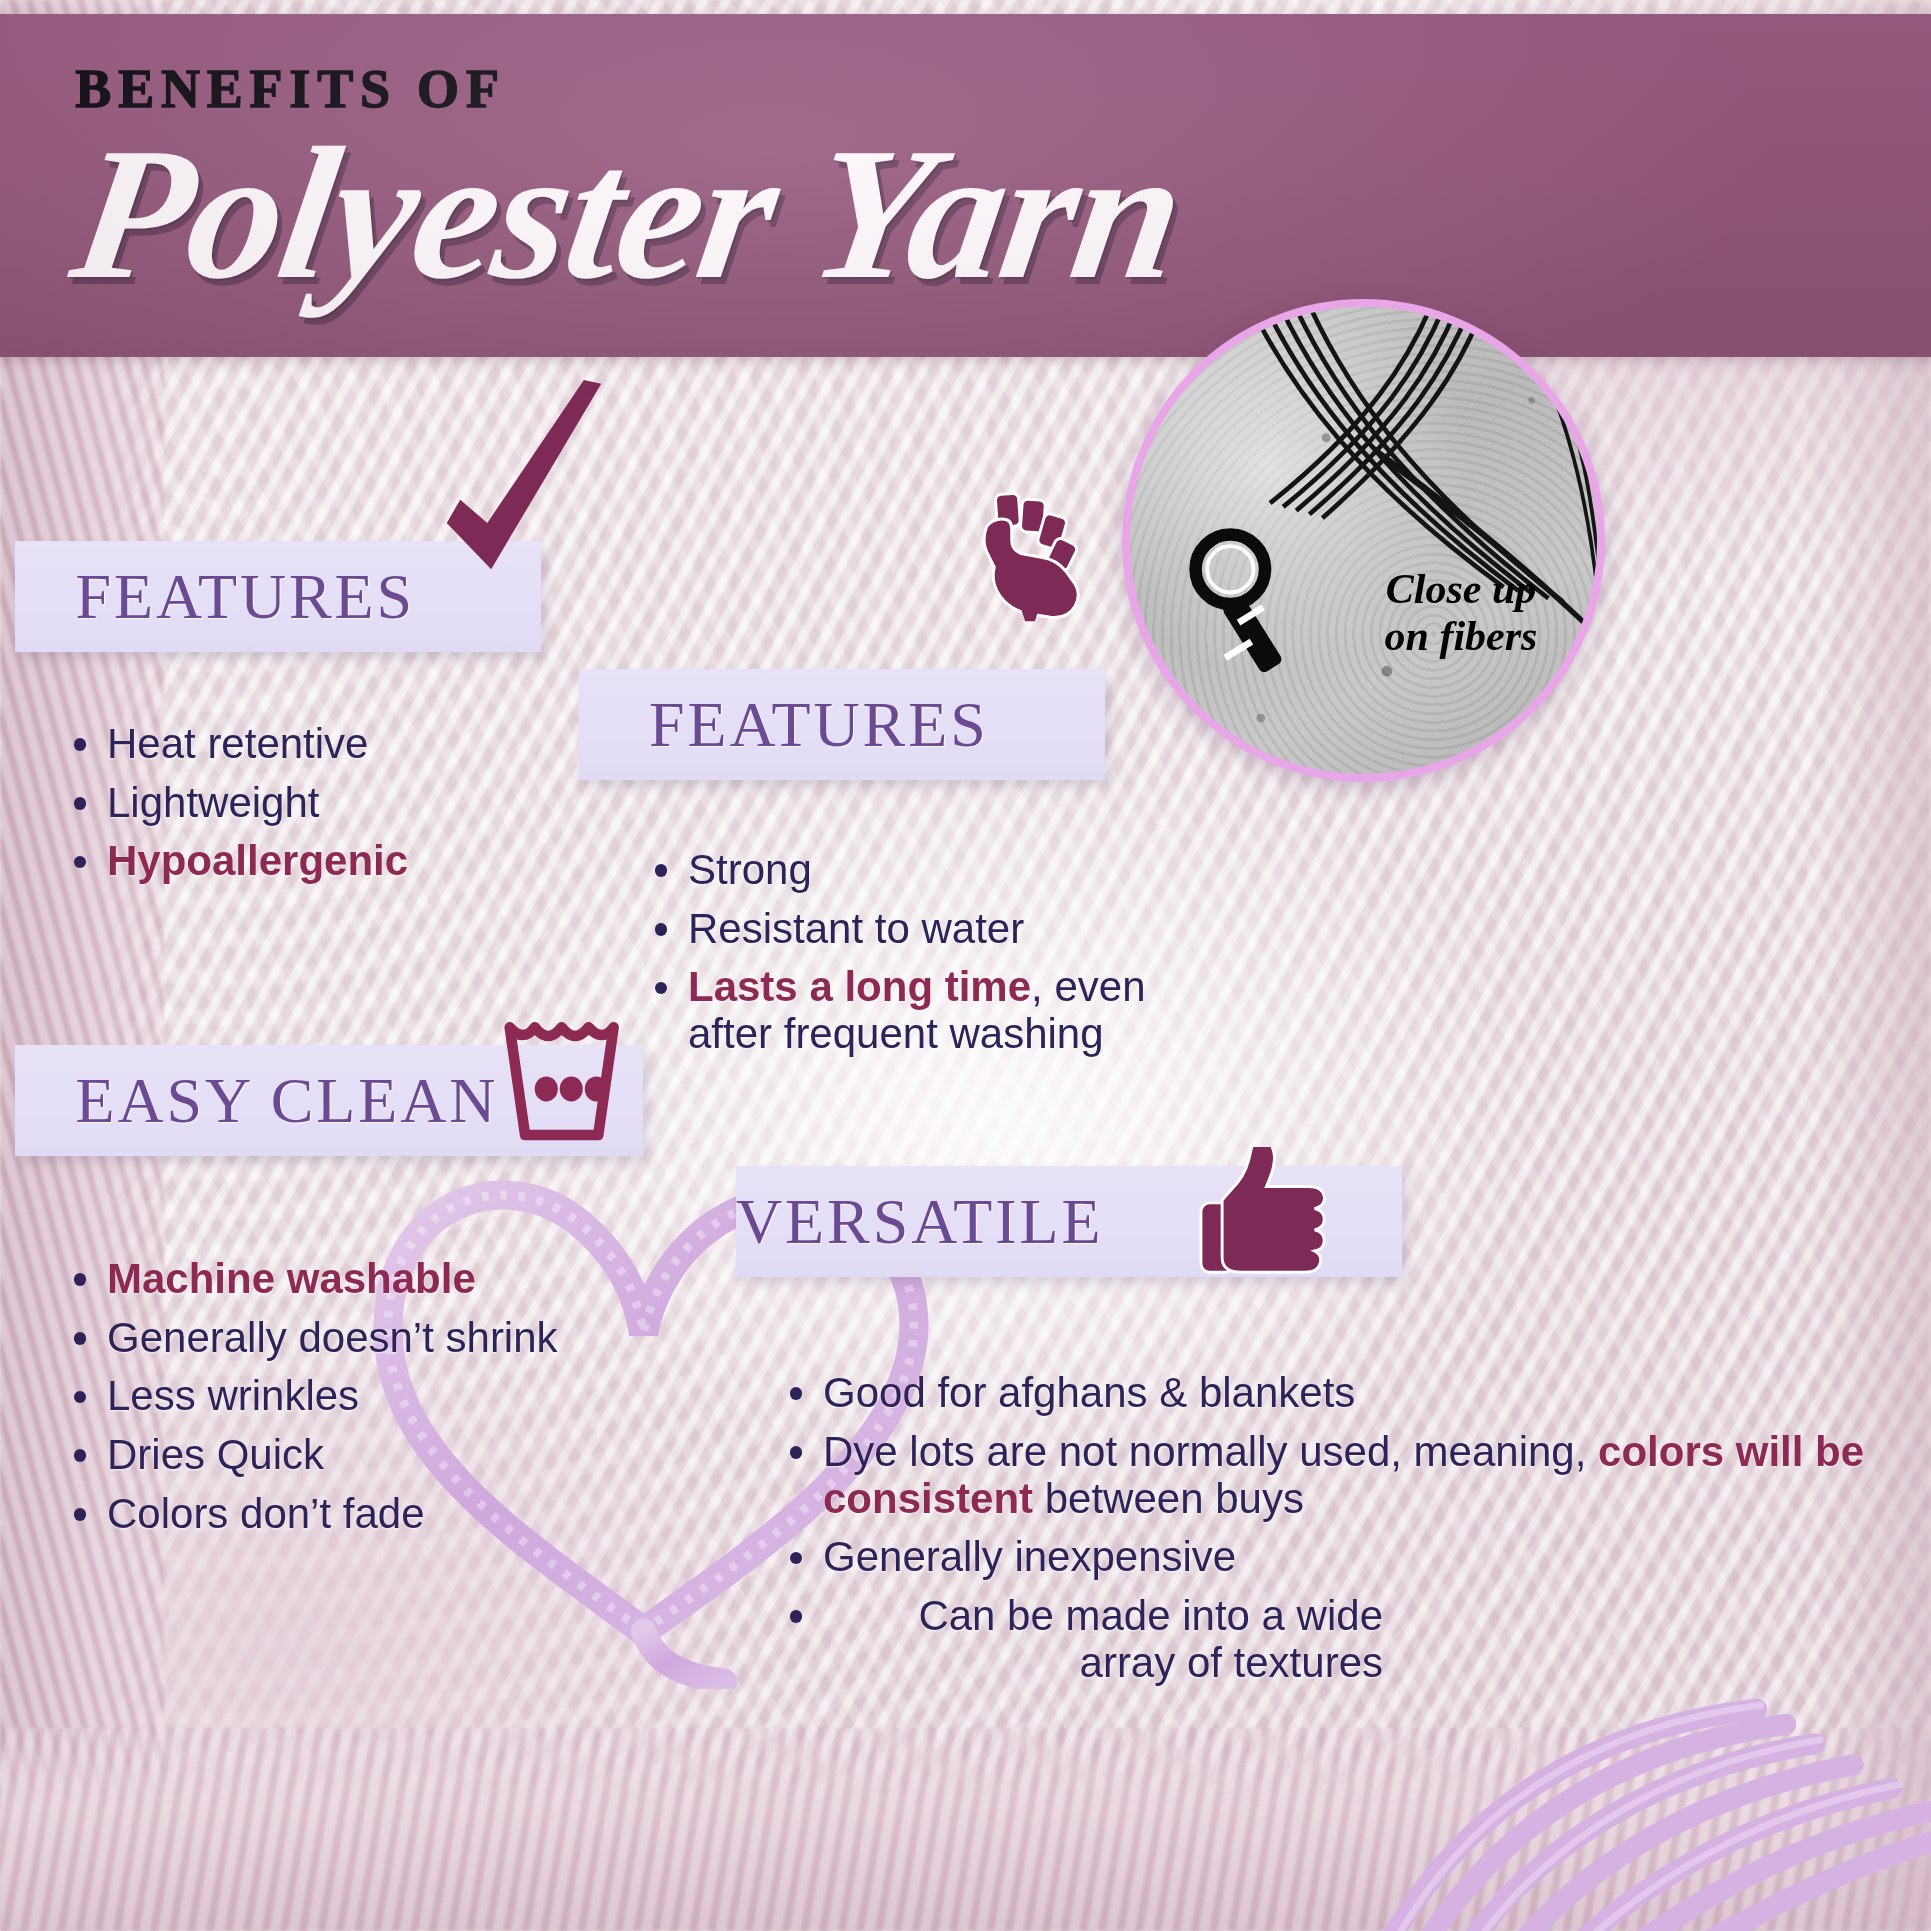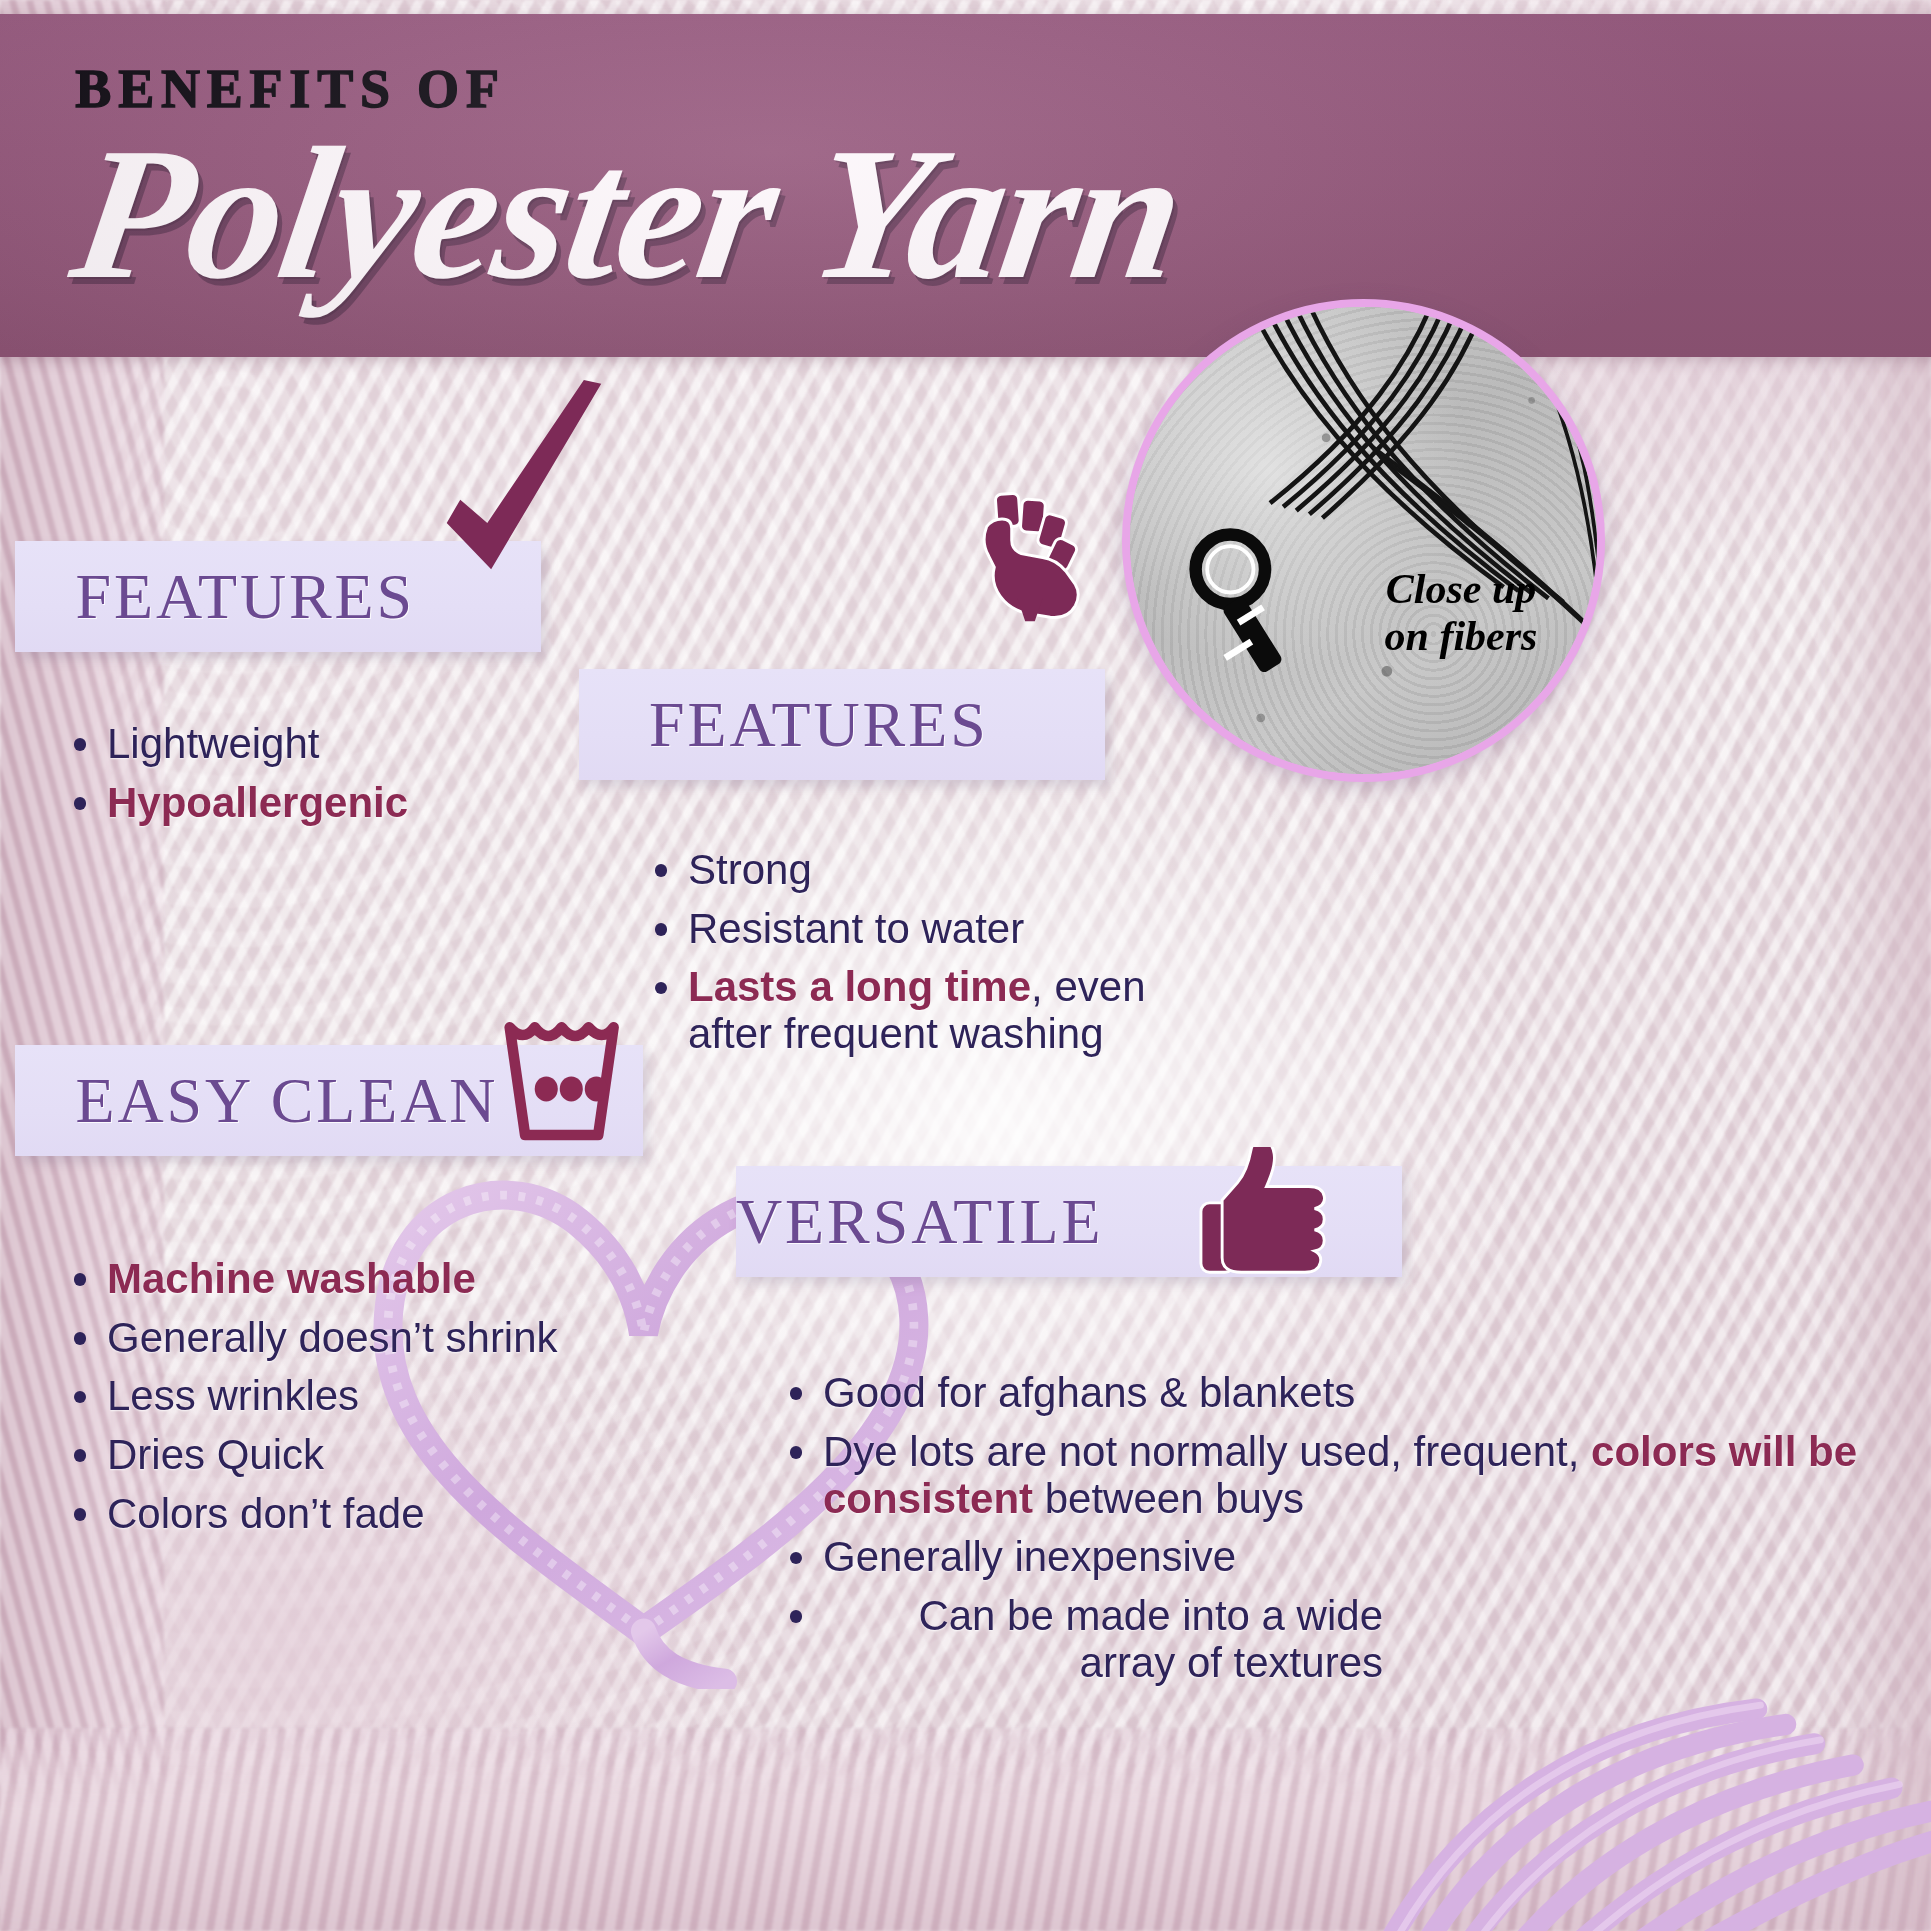--- a/index.html
+++ b/index.html
@@ -184,20 +184,21 @@
   <div class="script-title">Polyester Yarn</div>
 </div>
 
 <div class="bar" style="left:15.4px; top:541px; width:526px; height:111px;">
   <h2 style="font-size:64px; margin-left:60px;">FEATURES</h2>
 </div>
 <svg class="icon" style="left:439px; top:378px; width:169px; height:227px;" viewBox="0 0 175 235">
   <path d="M8 150 L54 198 L168 6 L150 2 L50 150 L22 126 Z" fill="#7d2a57"></path>
 </svg>
 <ul class="blist" style="left:68px; top:720px; width:483px;">
+  <li class="em" style="color:#2e2359; font-weight:normal;">Heat retentive</li>
   <li>Lightweight</li>
   <li class="em">Hypoallergenic</li>
 </ul>
 
 <div class="bar" style="left:579px; top:669px; width:526px; height:111px;">
   <h2 style="font-size:64px; margin-left:70px;">FEATURES</h2>
 </div>
 <svg class="icon" style="left:973px; top:490px; width:114px; height:135px;" viewBox="0 0 118 140">
   <g fill="#7d2a57" stroke="#ffffff" stroke-width="3">
     <rect x="24" y="4" width="24" height="34" rx="6" transform="rotate(-4 36 21)"></rect>
@@ -306,18 +307,18 @@
   <g fill="#7d2a57" stroke="#ffffff" stroke-width="3">
     <rect x="4" y="58" width="34" height="72" rx="9"></rect>
     <path d="M46 130 l66 0 q14 0 16 -10 q2 -8 -6 -12 q10 -2 10 -11 q0 -9 -10 -11
              q10 -2 10 -11 q0 -9 -10 -11 q12 -3 10 -13 q-2 -10 -16 -10 l-44 0
              q10 -22 8 -34 q-2 -14 -14 -14 q-8 0 -10 10 q-4 22 -14 34 l-16 18 l0 60 q0 15 20 15 z"></path>
   </g>
 </svg>
 <ul class="blist" style="left:784px; top:1369px; width:1130px;">
   <li>Good for afghans &amp; blankets</li>
   <li>
-    <span>Dye lots are not normally used, frequent, </span><b>colors will be consistent</b><span> between buys</span>
+    <span>Dye lots are not normally used, meaning, </span><b>colors will be consistent</b><span> between buys</span>
   </li>
   <li>Generally inexpensive</li>
   <li style="max-width:599px;text-align:right;">Can be made into a wide array of textures</li>
 </ul>
 
 
 </body></html>

